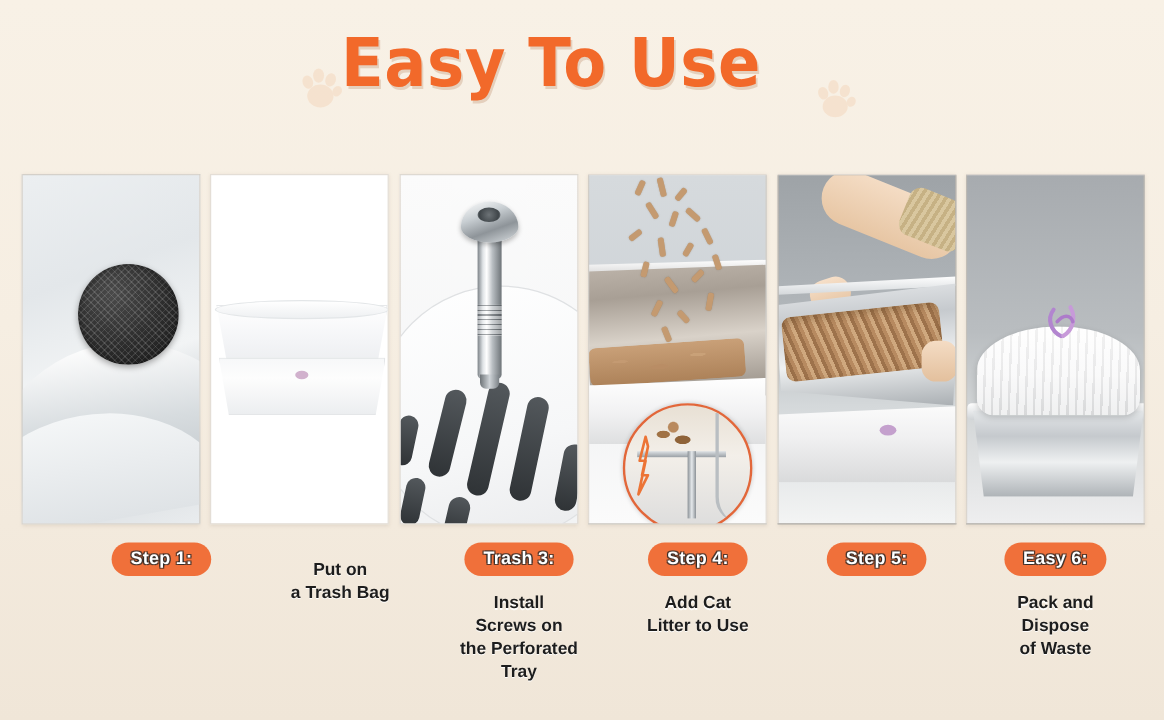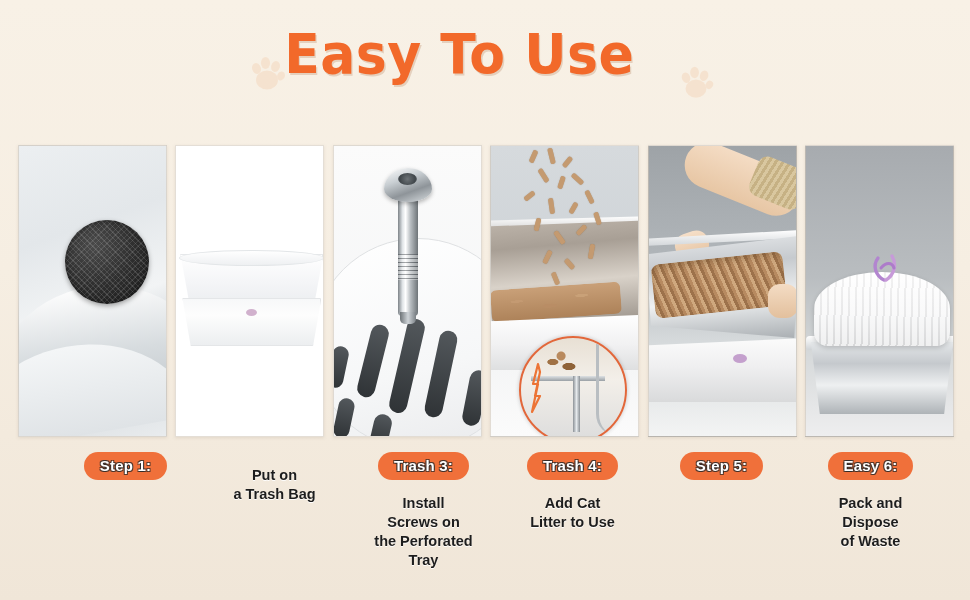--- a/index.html
+++ b/index.html
@@ -242,22 +242,22 @@
       repeating-linear-gradient(92deg, rgba(0,0,0,.05) 0 2px, rgba(255,255,255,.45) 2px 7px),
       linear-gradient(180deg,#ffffff 0%,#f5f5f6 55%,#e3e4e5 100%);
     box-shadow:0 2px 5px rgba(0,0,0,.18);
   }
   .p6 .tie{
     position:absolute;left:62px;top:104px;width:34px;height:34px;
   }
 
   
   .captions{
-    position:absolute;left:30px;top:452px;width:936px;
-    display:flex;justify-content:center;
+    position:absolute;left:18px;top:452px;width:936px;
+    display:flex;justify-content:flex-end;
   }
   .cap{width:149px;text-align:center;}
   .badge{
     display:inline-block;
     background:#f0703a;
     color:#ffffff;
     font-weight:bold;
     font-size:15px;
     line-height:15px;
     padding:6px 16px 7px;
@@ -397,21 +397,21 @@
   <div class="cap">
     <div class="desc">Put on<br>a Trash Bag</div>
   </div>
 
   <div class="cap">
     <span class="badge">Trash 3:</span>
     <div class="desc">Install<br>Screws on<br>the Perforated<br>Tray</div>
   </div>
 
   <div class="cap">
-    <span class="badge">Trash 4:</span>
+    <span class="badge">Step 4:</span>
     <div class="desc">Add Cat<br>Litter to Use</div>
   </div>
 
   <div class="cap">
     <span class="badge">Step 5:</span>
   </div>
 
   <div class="cap">
     <span class="badge">Easy 6:</span>
     <div class="desc">Pack and<br>Dispose<br>of Waste</div>

